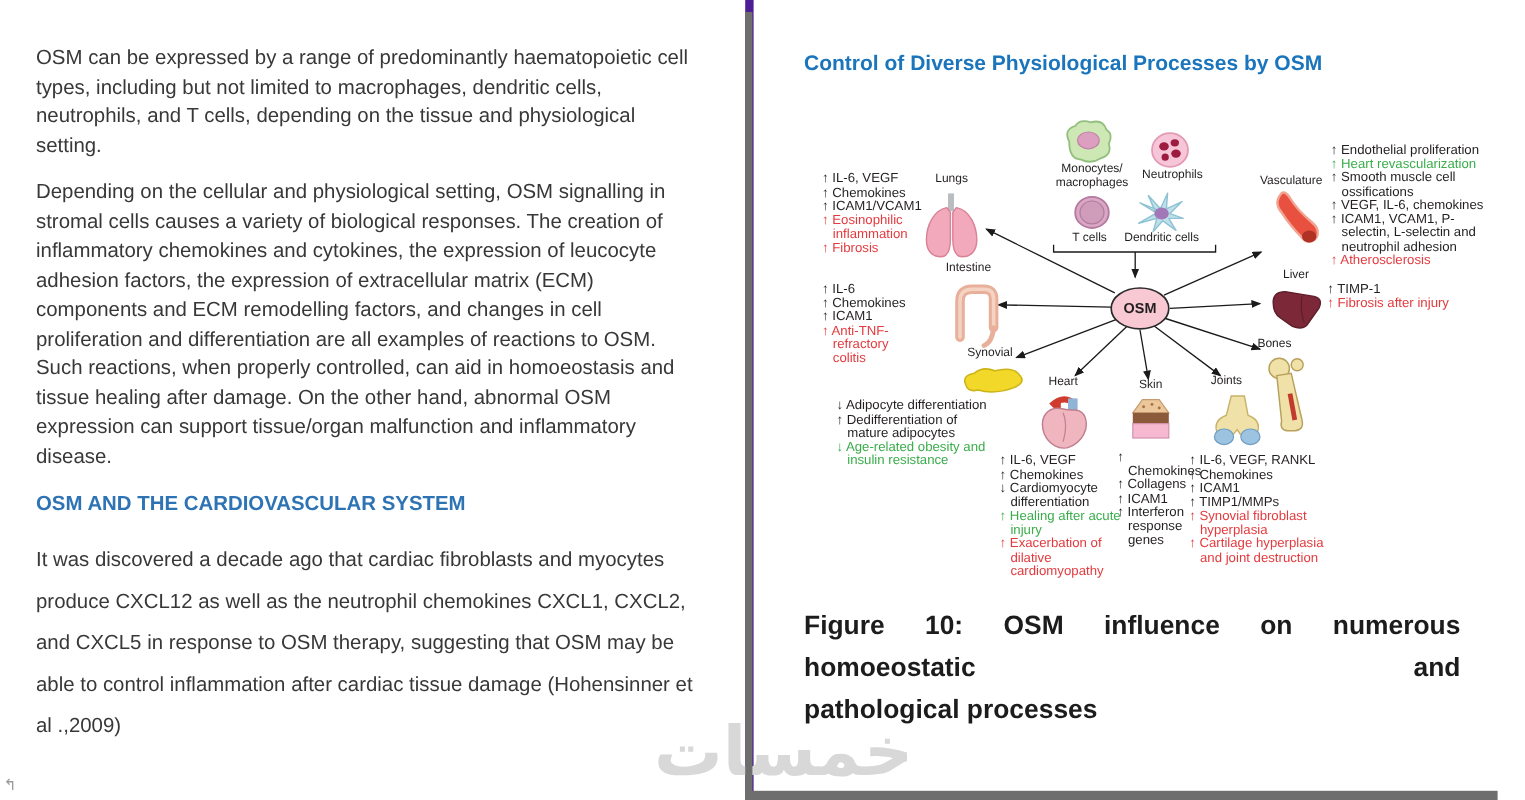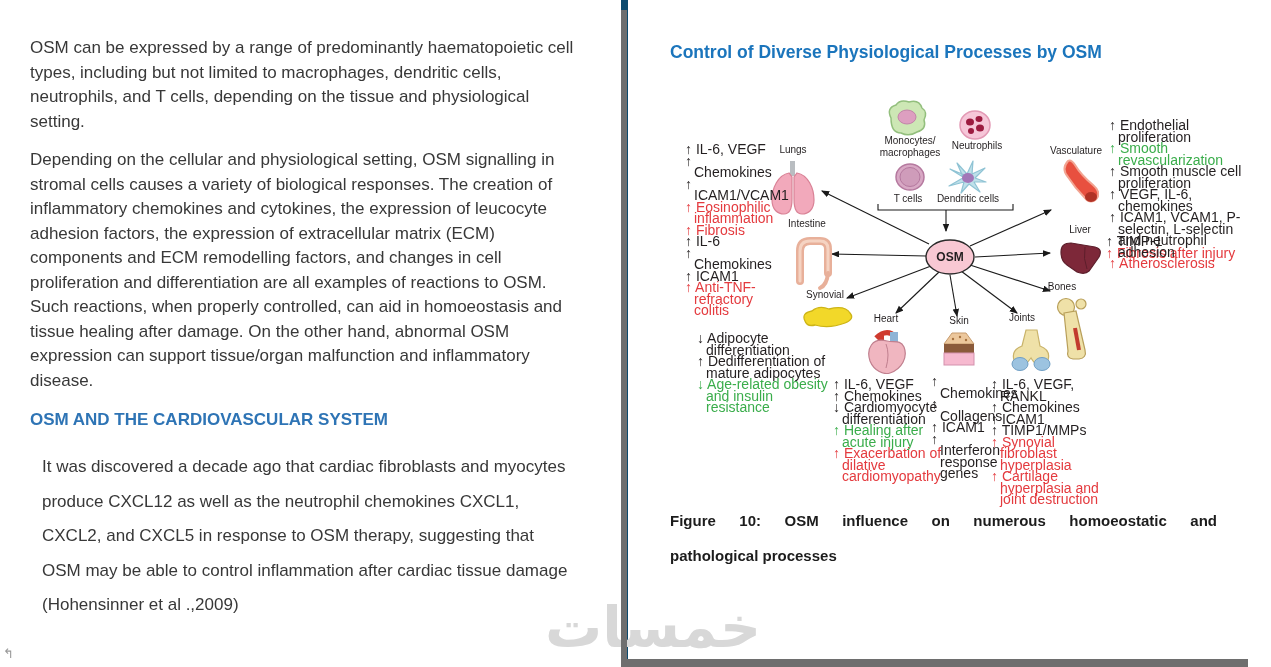--- a/index.html
+++ b/index.html
@@ -1,45 +1,45 @@
 <!DOCTYPE html>
 <html><head>
 <meta charset="utf-8">
 <style>
   html,body{margin:0;padding:0;background:#ffffff;}
-  #canvas{position:relative;width:1271px;height:667px;background:#0c4a6e;overflow:hidden;
+  #canvas{position:relative;width:1271px;height:667px;background:#4c1d95;overflow:hidden;
           font-family:"Liberation Sans",sans-serif;color:#383838;}
 
   
   .page{position:absolute;top:0;height:667px;background:#ffffff;}
   #page-left{left:0;width:621px;}
   #page-right{left:628px;width:655px;}
   #divider{position:absolute;left:621px;top:10px;width:6px;height:657px;background:#6e6e6e;z-index:2;}
   #bottom-bar{position:absolute;left:621px;top:659px;width:627px;height:8px;background:#6e6e6e;z-index:2;}
   #watermark{position:absolute;left:545px;top:594px;z-index:1;font-family:"DejaVu Sans",sans-serif;
              font-size:57px;font-weight:bold;color:#d8d8d8;letter-spacing:1px;white-space:nowrap;}
   #artifact{position:absolute;left:3px;top:646px;font-size:13px;color:#9a9a9a;}
 
   
   .lcontent{position:absolute;left:30px;top:36px;width:557px;}
   .para{font-size:17px;line-height:24.5px;margin:0 0 14px 0;}
   .para2{margin:0 0 17px 0;}
   .lheading{font-size:17px;font-weight:bold;color:#2e74b5;margin:0 0 20px 0;}
-  .para3{font-size:17px;line-height:34.5px;margin:12px;}
+  .para3{font-size:17px;line-height:34.5px;margin:0;}
 
   
   .rtitle{position:absolute;left:42px;top:42px;width:560px;font-size:17.5px;font-weight:bold;color:#1b75bc;}
-  .caption{position:absolute;left:42px;top:503px;width:547px;font-size:15px;font-weight:bold;
+  .caption{position:absolute;left:42px;top:503px;width:547px;font-size:22px;font-weight:bold;
            color:#1c1c1c;line-height:35px;}
   .cap1{text-align:justify;text-align-last:justify;}
 
   
   #figure{position:absolute;left:22px;top:95px;width:600px;height:400px;}
   #figure .lbl{position:absolute;font-size:10px;color:#231f20;text-align:center;line-height:11.5px;}
-  #figure .fxg{position:absolute;font-size:14px;line-height:11.5px;color:#231f20;}
+  #figure .fxg{position:absolute;font-size:11px;line-height:11.5px;color:#231f20;}
   .fx{padding-left:9px;text-indent:-9px;}
   .fk{color:#231f20;}
   .fr{color:#e43a3e;}
   .fg{color:#3aad4b;}
   .icon{position:absolute;}
   #arrows{position:absolute;left:0;top:0;z-index:0;}
 </style>
 </head>
 <body>
 
@@ -215,22 +215,22 @@
         <div class="fx fr">↑ Fibrosis after injury</div>
       </div>
 
       <div class="lbl" style="left:388px;top:50px;width:76px">Vasculature</div>
       <svg class="icon" style="left:409px;top:64px" width="40" height="47">
         <path d="M9,2 Q2,10 9,18 Q16,29 26,39 Q32,46 38,39 Q42,33 34,26 Q22,16 16,6 Q12,0 9,2 Z" fill="#e8503f" stroke="#f2a492" stroke-width="2"></path>
         <ellipse cx="32" cy="38" rx="6" ry="5" fill="#b03225"></ellipse>
       </svg>
       <div class="fxg" style="left:459px;top:25px;width:140px">
         <div class="fx fk">↑ Endothelial proliferation</div>
-        <div class="fx fg">↑ Smooth revascularization</div>
-        <div class="fx fk">↑ Smooth muscle cell proliferation</div>
+        <div class="fx fg">↑ Heart revascularization</div>
+        <div class="fx fk">↑ Smooth muscle cell ossifications</div>
         <div class="fx fk">↑ VEGF, IL-6, chemokines</div>
         <div class="fx fk">↑ ICAM1, VCAM1, P-selectin, L-selectin and neutrophil adhesion</div>
         <div class="fx fr">↑ Atherosclerosis</div>
       </div>
     </div>
 
     <div class="caption">
       <div class="cap1">Figure 10: OSM influence on numerous homoeostatic and</div>
       <div class="cap2">pathological processes</div>
     </div>

